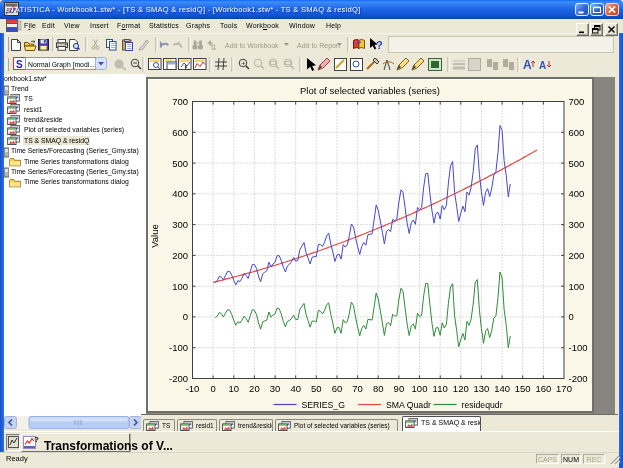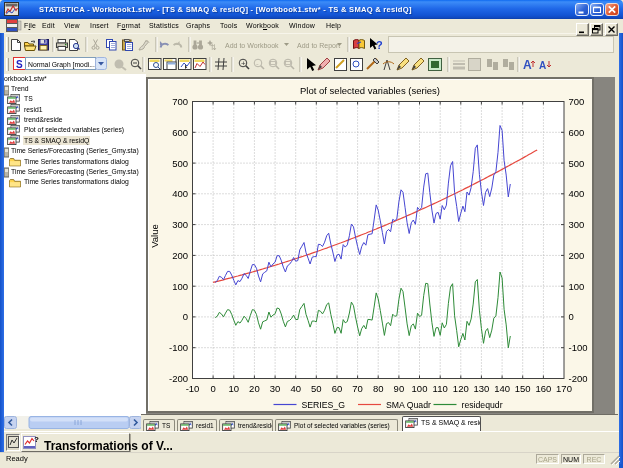--- a/index.html
+++ b/index.html
@@ -1,20 +1,20 @@
 <!DOCTYPE html>
 <html><head><meta charset="utf-8"><style>
 *{margin:0;padding:0;box-sizing:border-box;}
 html,body{width:623px;height:468px;overflow:hidden;}
 body{font-family:"Liberation Sans",sans-serif;position:relative;background:#ECE9D8;}
 #win{position:absolute;left:0;top:0;width:623px;height:468px;}
 .abs{position:absolute;}
 
 #titlebar{left:0;top:0;width:623px;height:19px;border-radius:4px 4px 0 0;background:linear-gradient(180deg,#0F6AF0 0%,#3C8CF8 10%,#2068E8 45%,#1254D4 80%,#1048BE 94%,#0C3FA8 100%);color:#fff;}
-#titletext{left:39px;top:5px;letter-spacing:0.25px;font-size:7.6px;font-weight:bold;color:#fff;white-space:nowrap;text-shadow:1px 1px 1px #0b3c9e;}
+#titletext{left:5px;top:5px;letter-spacing:0.25px;font-size:7.6px;font-weight:normal;color:#fff;white-space:nowrap;text-shadow:1px 1px 1px #0b3c9e;}
 #appicon{left:4px;top:2px;width:15px;height:14px;}
 .capbtn{top:3px;width:14px;height:13px;border-radius:3px;font-size:9px;color:#fff;text-align:center;line-height:12px;}
 
 #bleft{left:0;top:19px;width:4px;height:445px;background:linear-gradient(90deg,#1451C8,#2E6FE8);}
 #bright{left:619px;top:19px;width:4px;height:445px;background:linear-gradient(90deg,#2E6FE8,#1451C8);}
 #bbottom{left:0;top:464px;width:623px;height:4px;background:#1858D0;}
 
 #menubar{left:0px;top:19px;width:623px;height:14px;background:#ECE9D8;font-size:7px;color:#000;}
 .menuitem{position:absolute;top:3px;letter-spacing:0.2px;}
 .mdibtn{width:13px;height:13px;background:#ECE9D8;border:1px solid #fff;border-right-color:#6E6C64;border-bottom-color:#6E6C64;box-shadow:inset -1px -1px 0 #ACA899;text-align:center;font-size:8px;line-height:11px;color:#000;z-index:5;}

